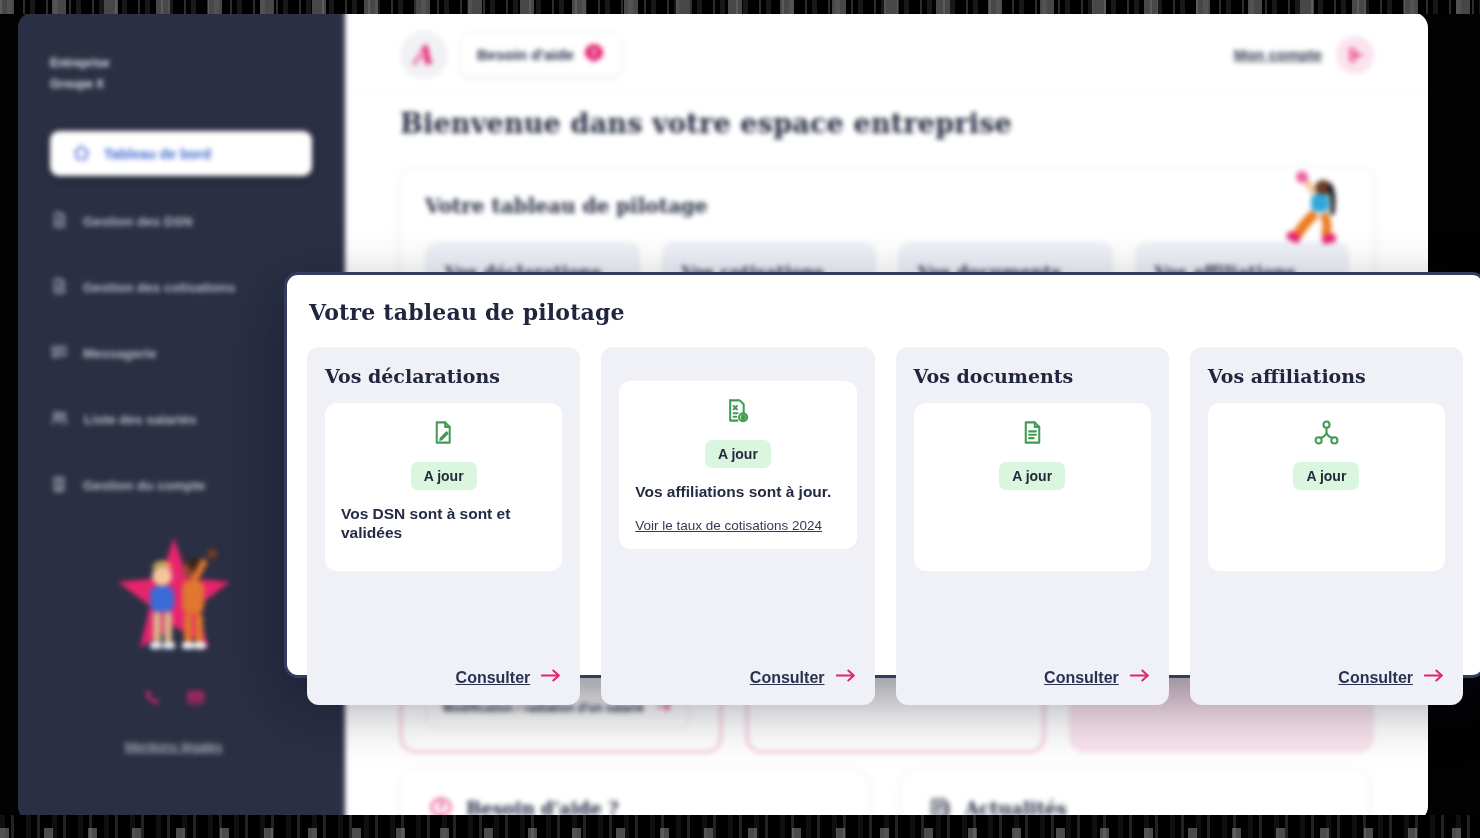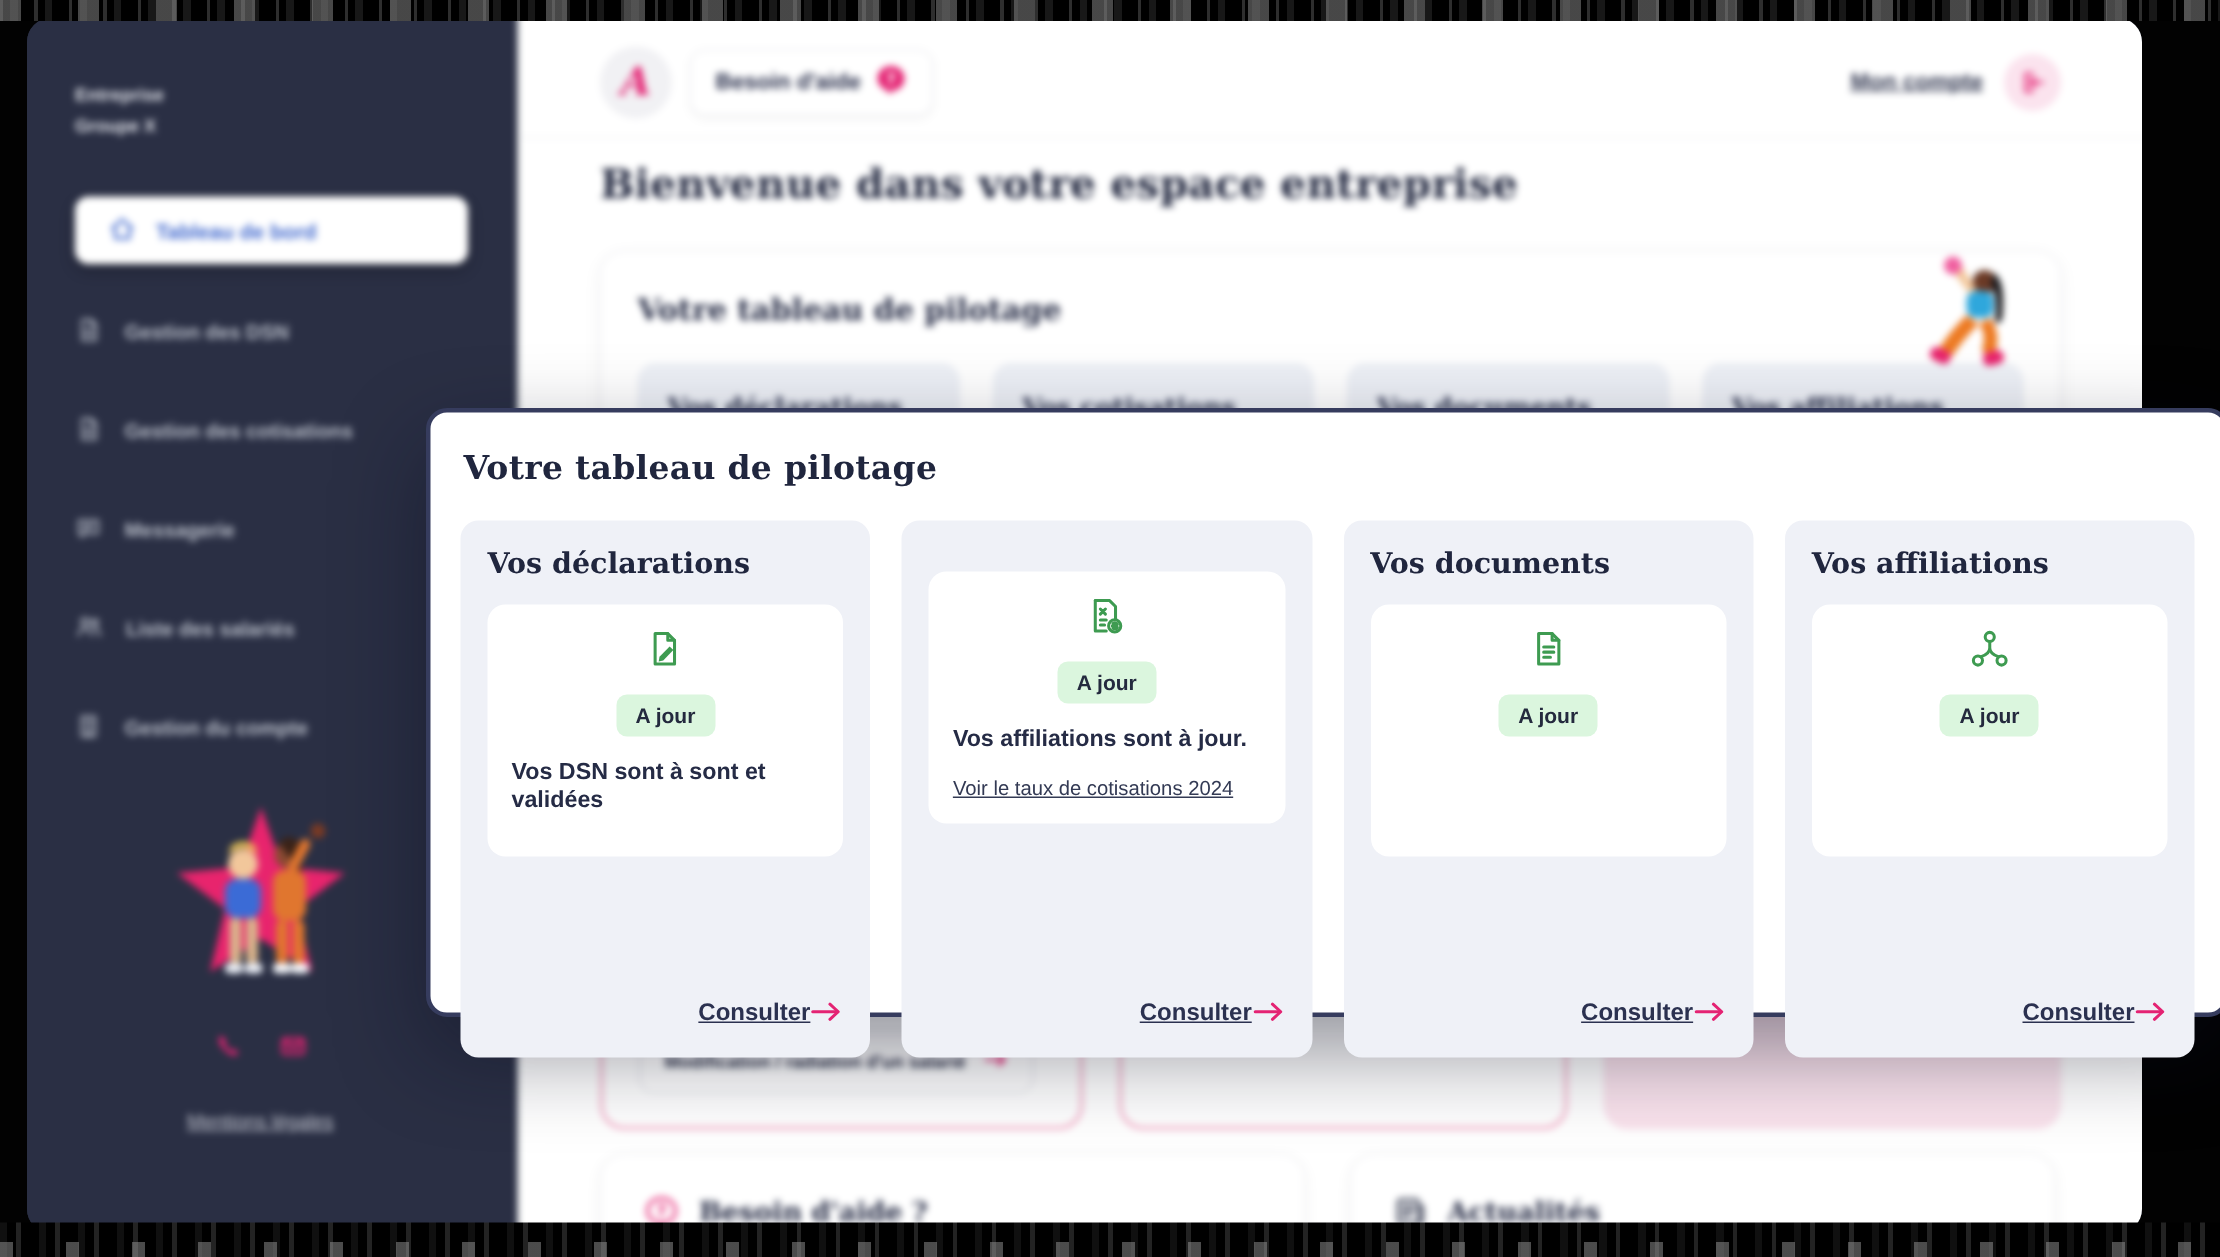--- a/index.html
+++ b/index.html
@@ -93,21 +93,21 @@
   .p-card { background:#EFF1F7; border-radius:12px; padding:18px; height:358px;
     display:flex; flex-direction:column; }
   .p-card-title { font-family:"DejaVu Serif",serif; font-weight:700; font-size:19px; color:#20263E; }
   .p-inner { margin-top:16px; background:#fff; border-radius:12px; padding:16px;
     height:168px; display:flex; flex-direction:column; }
   .status-row { display:flex; align-items:center; gap:12px;flex-direction:column; }
   .badge { background:#DBF6DE; color:#242A3E; font-size:14px; font-weight:700;
     padding:6px 13px; border-radius:7px; }
   .msg { margin-top:14px; font-size:15.5px; font-weight:700; color:#252B45; line-height:1.24; }
   .inner-link { margin-top:auto; font-size:13.5px; color:#333A54; text-decoration:underline; cursor:pointer; }
-  .consult-row { margin-top:auto; display:flex; justify-content:flex-end; align-items:flex-start; }
+  .consult-row { margin-top:auto; display:flex; justify-content:flex-end; align-items:flex-end; gap:10px; }
   .consult-label { font-size:16px; font-weight:600; color:#2B3150; text-decoration:underline; cursor:pointer; }
 
   .green { color:#3E9B51; }
   .pink { color:#E42373; }
 </style>
 </head>
 <body>
 
 <div class="stage">
 

